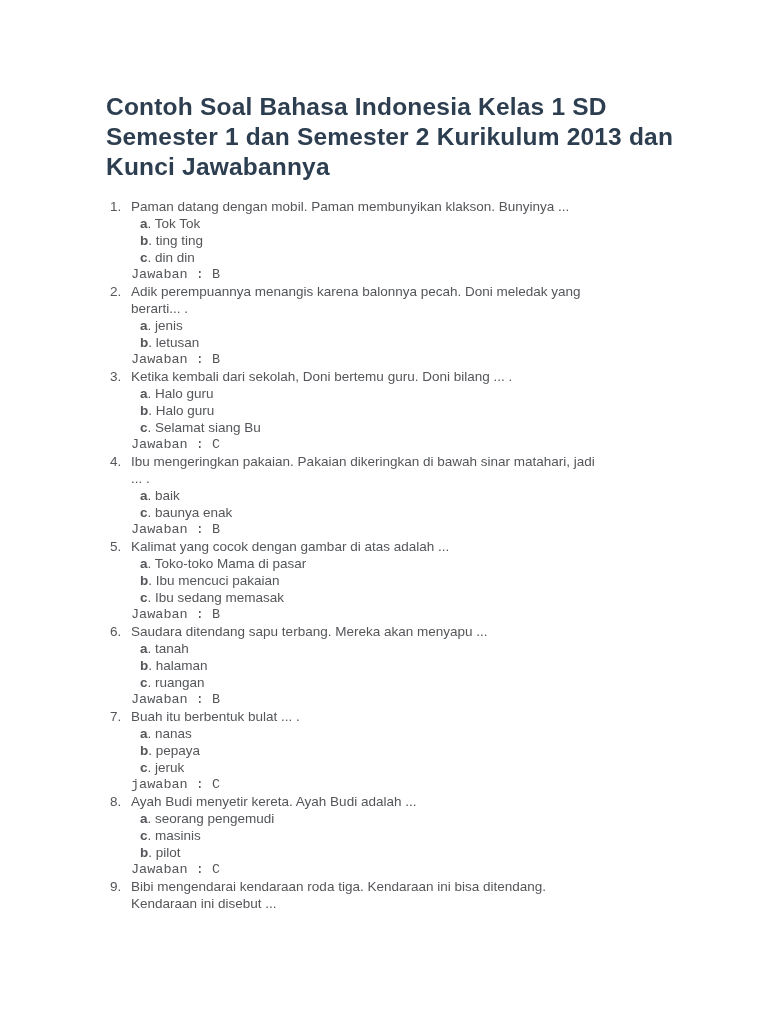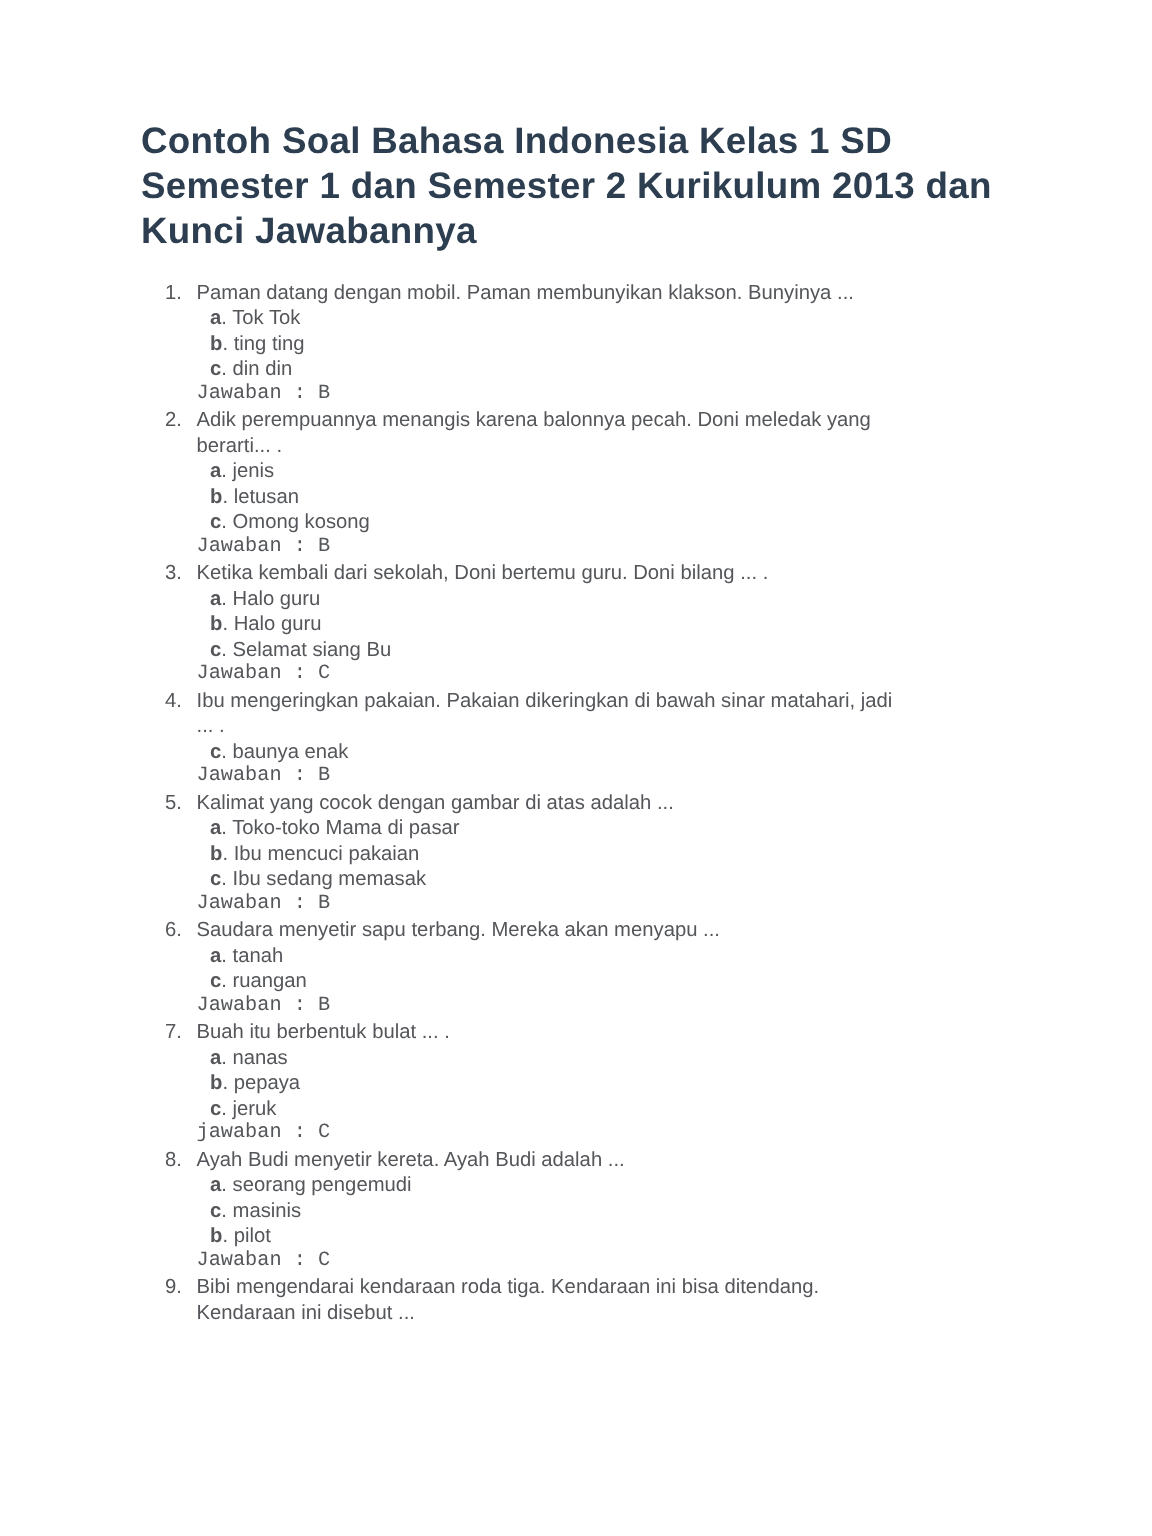--- a/index.html
+++ b/index.html
@@ -11,21 +11,21 @@
     overflow: hidden;
     font-family: "Liberation Sans", sans-serif;
   }
   .doc {
     position: absolute;
     left: 94px;
     top: 80px;
     width: 620px;
   }
   .title {
-    margin: 0;
+    margin: 12px;
     width: 600px;
     font-size: 24.5px;
     line-height: 30px;
     font-weight: bold;
     color: #2d3e50;
     letter-spacing: 0.2px;
   }
   .questions {
     margin-top: 16px;
     margin-left: 16px;
@@ -59,62 +59,63 @@
           </div>
   </div>
 
   <div class="q-row">
     <span class="q-num">2.</span>
     <div class="q-body">
             <div class="q-line">Adik perempuannya menangis karena balonnya pecah. Doni meledak yang</div>
             <div class="q-line">berarti... .</div>
             <div class="q-opt"><b class="opt-letter">a</b>. jenis</div>
             <div class="q-opt"><b class="opt-letter">b</b>. letusan</div>
-            <div class="q-opt"><b class="opt-letter">c</b>. Omong kosong</div>
             <div class="q-answer">Jawaban : B</div>
           </div>
   </div>
 
   <div class="q-row">
     <span class="q-num">3.</span>
     <div class="q-body">
             <div class="q-line">Ketika kembali dari sekolah, Doni bertemu guru. Doni bilang ... .</div>
             <div class="q-opt"><b class="opt-letter">a</b>. Halo guru</div>
             <div class="q-opt"><b class="opt-letter">b</b>. Halo guru</div>
             <div class="q-opt"><b class="opt-letter">c</b>. Selamat siang Bu</div>
             <div class="q-answer">Jawaban : C</div>
           </div>
   </div>
 
   <div class="q-row">
     <span class="q-num">4.</span>
     <div class="q-body">
             <div class="q-line">Ibu mengeringkan pakaian. Pakaian dikeringkan di bawah sinar matahari, jadi</div>
             <div class="q-line">... .</div>
+            <div class="q-opt"><b class="opt-letter">a</b>. baik</div>
             <div class="q-opt"><b class="opt-letter">c</b>. baunya enak</div>
             <div class="q-answer">Jawaban : B</div>
           </div>
   </div>
 
   <div class="q-row">
     <span class="q-num">5.</span>
     <div class="q-body">
             <div class="q-line">Kalimat yang cocok dengan gambar di atas adalah ...</div>
             <div class="q-opt"><b class="opt-letter">a</b>. Toko-toko Mama di pasar</div>
             <div class="q-opt"><b class="opt-letter">b</b>. Ibu mencuci pakaian</div>
             <div class="q-opt"><b class="opt-letter">c</b>. Ibu sedang memasak</div>
             <div class="q-answer">Jawaban : B</div>
           </div>
   </div>
 
   <div class="q-row">
     <span class="q-num">6.</span>
     <div class="q-body">
-            <div class="q-line">Saudara menyetir sapu terbang. Mereka akan menyapu ...</div>
+            <div class="q-line">Saudara ditendang sapu terbang. Mereka akan menyapu ...</div>
             <div class="q-opt"><b class="opt-letter">a</b>. tanah</div>
+            <div class="q-opt"><b class="opt-letter">b</b>. halaman</div>
             <div class="q-opt"><b class="opt-letter">c</b>. ruangan</div>
             <div class="q-answer">Jawaban : B</div>
           </div>
   </div>
 
   <div class="q-row">
     <span class="q-num">7.</span>
     <div class="q-body">
             <div class="q-line">Buah itu berbentuk bulat ... .</div>
             <div class="q-opt"><b class="opt-letter">a</b>. nanas</div>

